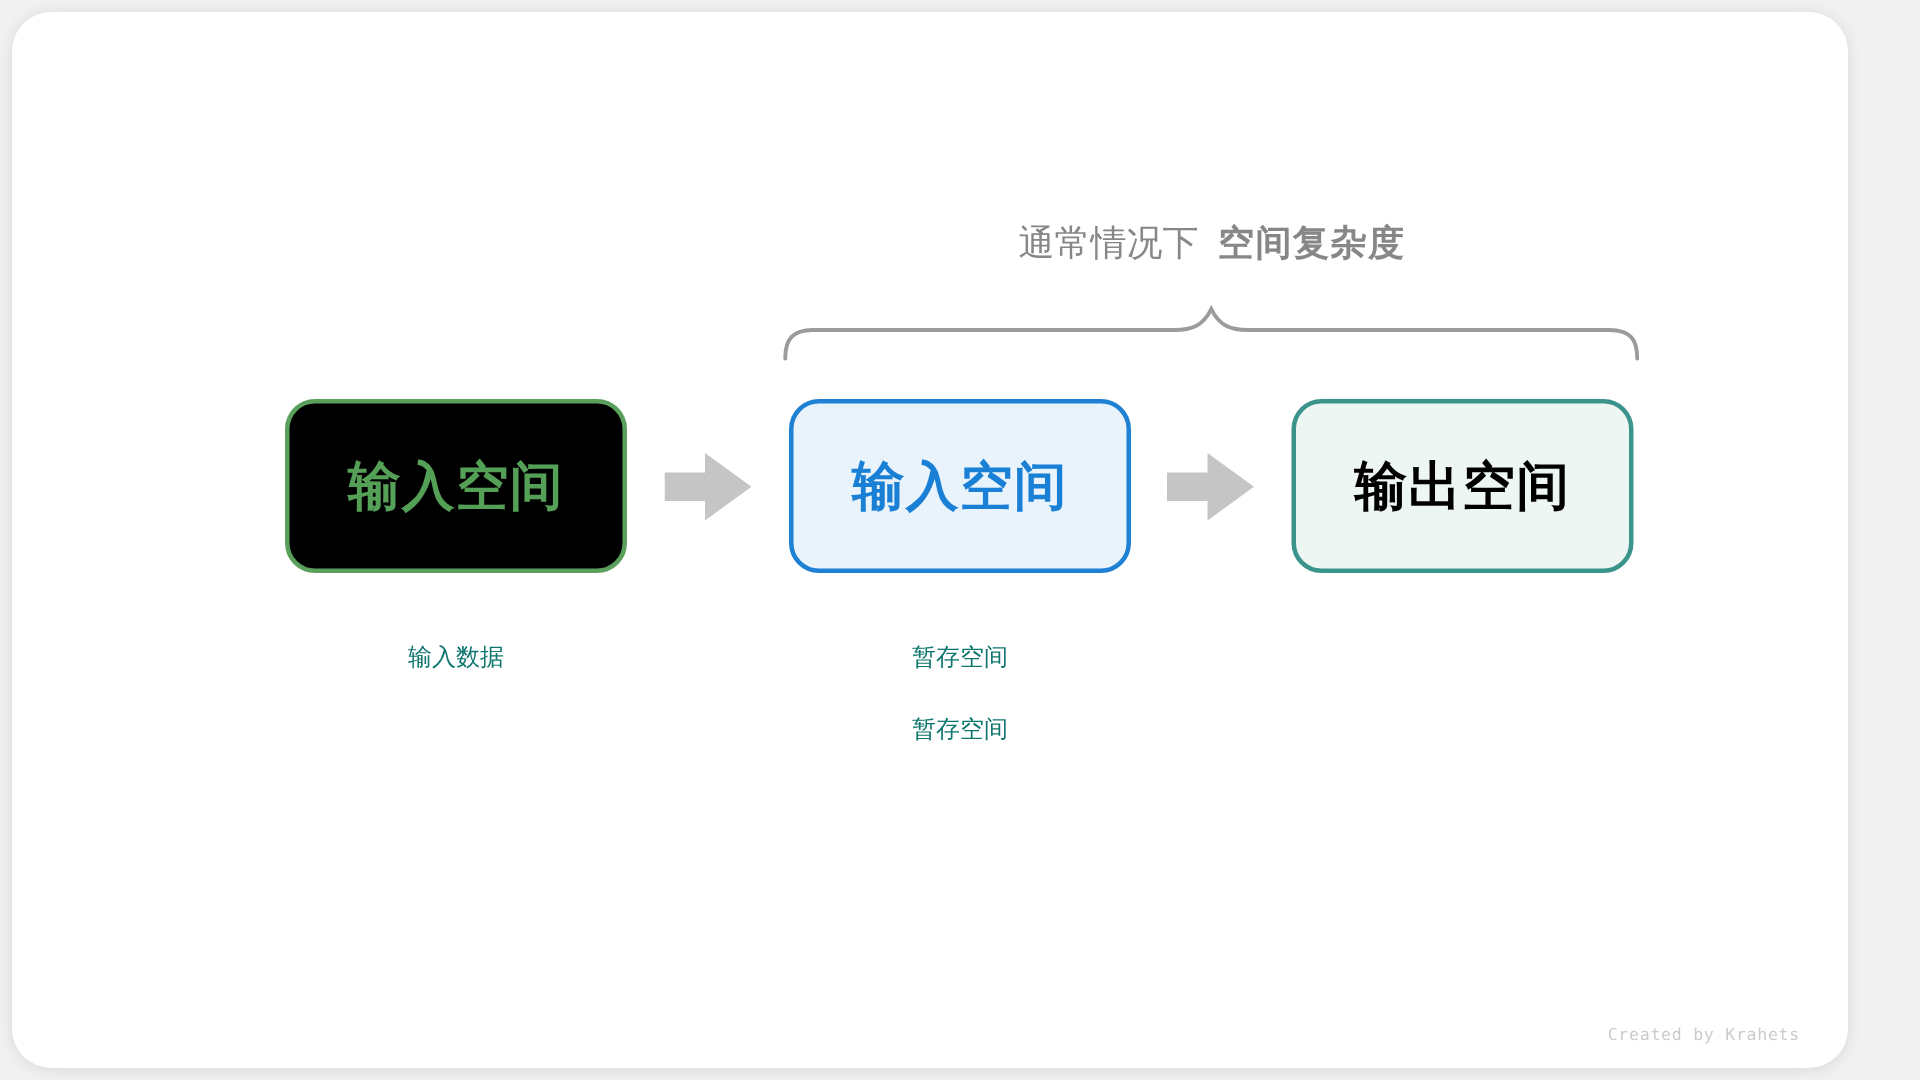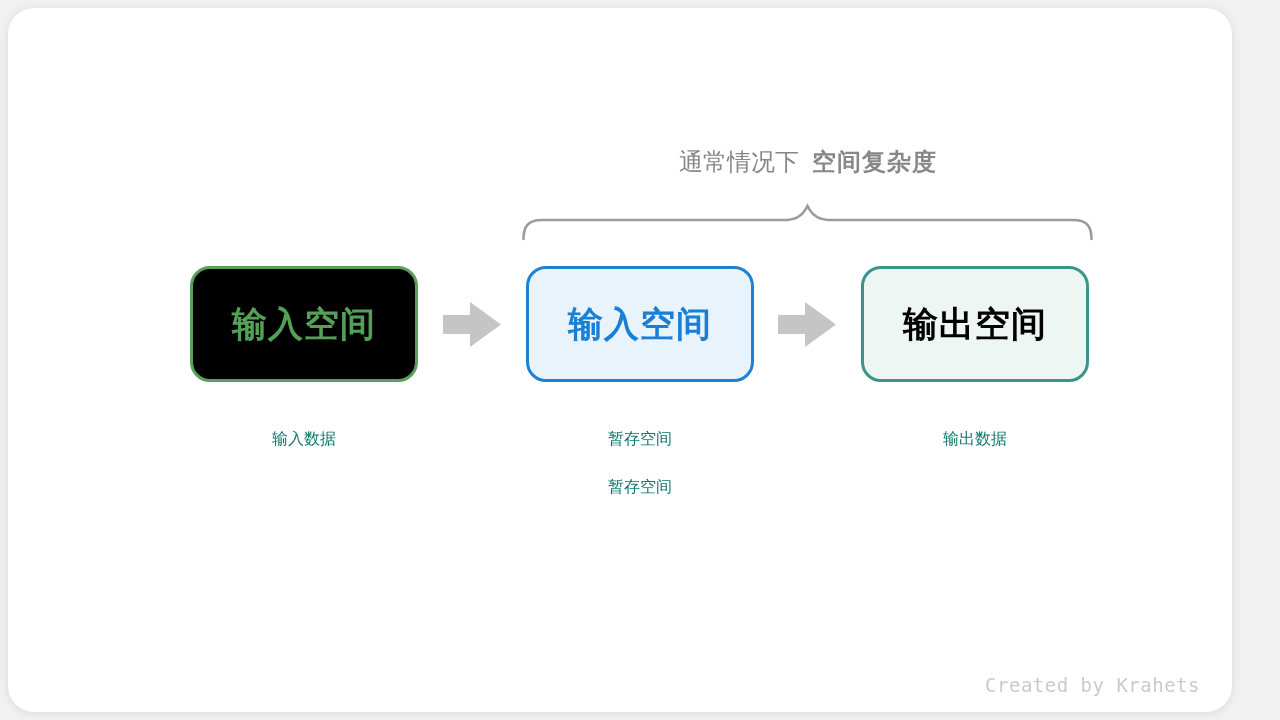--- a/index.html
+++ b/index.html
@@ -97,21 +97,21 @@
   }
   .sublabels-input  { left: 182px; }
   .sublabels-temp   { left: 518px; }
   .sublabels-output { left: 853px; }
   
   .credit {
     position: absolute;
     right: 32px;
     bottom: 16px;
     font-family: "DejaVu Sans Mono", "Liberation Mono", monospace;
-    font-size: 19px;
+    font-size: 11px;
     color: #cbcbcb;
     letter-spacing: 0.5px;
     white-space: nowrap;
   }
 </style>
 </head>
 <body>
 
 <div class="page">
   <div class="card">
@@ -150,20 +150,17 @@
 
     <div class="sublabels sublabels-input">
       <div>输入数据</div>
     </div>
 
     <div class="sublabels sublabels-temp">
       <div>暂存空间</div>
       <div>暂存空间</div>
     </div>
 
-    <div class="sublabels sublabels-output">
-      <div>输出数据</div>
-    </div>
 
     <div class="credit">Created by Krahets</div>
 
   </div>
 </div>
 
 </body></html>

